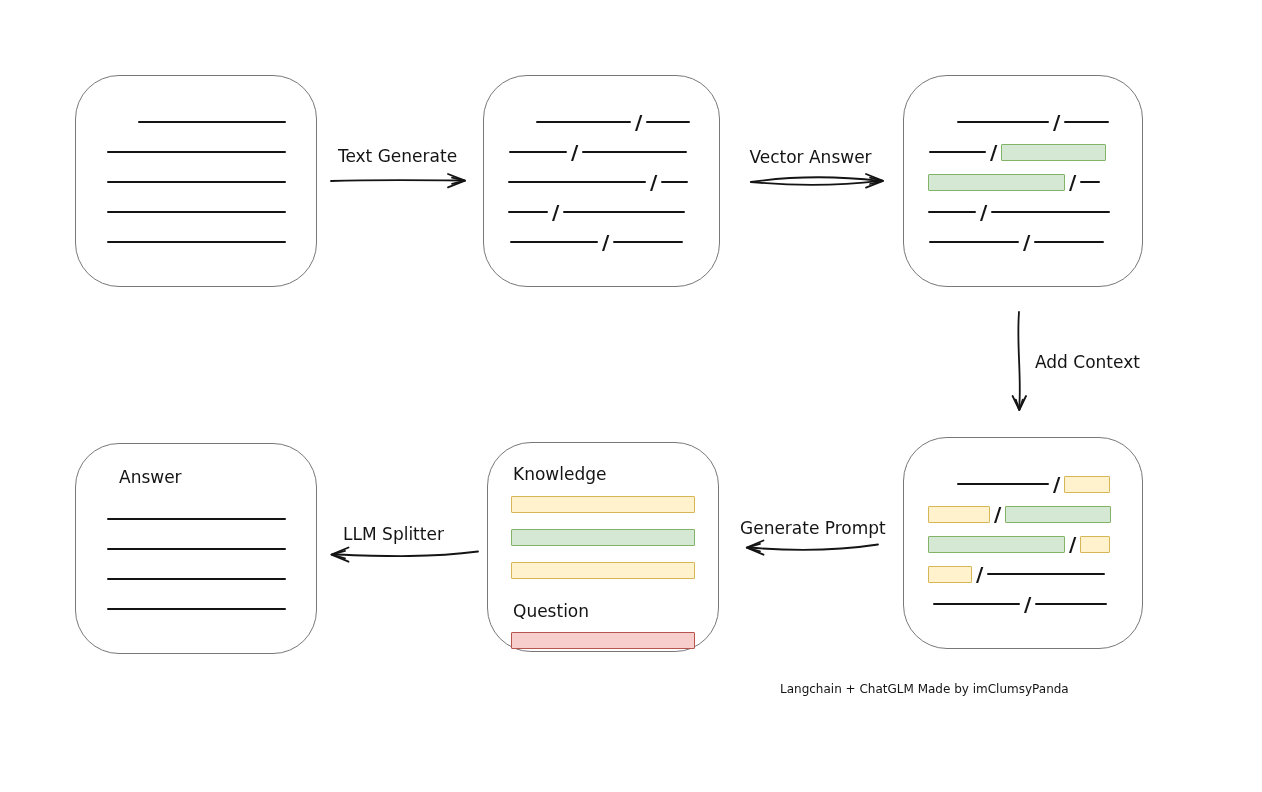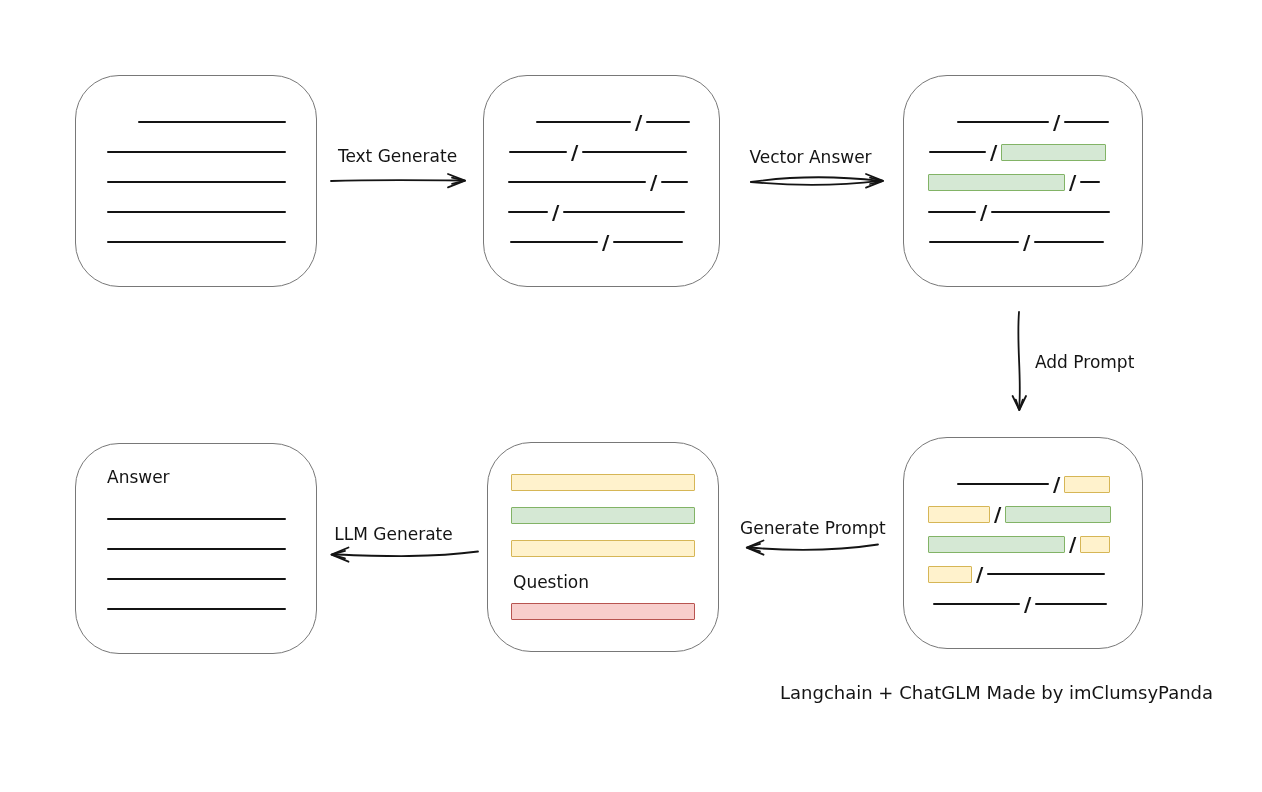--- a/index.html
+++ b/index.html
@@ -35,42 +35,42 @@
   .seg-yellow{background:var(--yellow_fill);border-color:var(--yellow_stroke);}
 
   .flow-label{
     position:absolute;
     font-size:17px;line-height:22px;
     text-align:center;white-space:nowrap;
     color:var(--ink,#141414);
   }
   .caption{
     position:absolute;left:780px;top:682px;
-    font-size:18px;white-space:nowrap;color:var(--ink,#141414);
+    font-size:12px;white-space:nowrap;color:var(--ink,#141414);
   }
   #arrow-layer{position:absolute;left:0;top:0;pointer-events:none;}
   #arrow-layer path{fill:none;stroke:var(--ink,#141414);stroke-width:1.8;stroke-linecap:round;stroke-linejoin:round;}
 
   
   .prompt-inner{padding:20px 0 0 23px;}
   .box-heading{font-size:17px;line-height:22px;height:22px;margin-left:2px;}
   .bar{width:182px;height:15px;border:1.6px solid;border-radius:1px;box-sizing:content-box;}
   .bar-yellow{background:var(--yellow_fill);border-color:var(--yellow_stroke);}
   .bar-green{background:var(--green_fill);border-color:var(--green_stroke);}
   .bar-red{background:var(--red_fill);border-color:var(--red_stroke);}
   .bars{display:block;}
   .bars .bar{margin-top:16px;}
   .bars .bar:first-child{margin-top:0;}
   #knowledge-bars{margin-top:11px;}
-  #question-heading{margin-top:14px;}
+  #question-heading{margin-top:21px;}
   #question-bars{margin-top:10px;}
 
   
   .answer-inner{padding:22px 0 0 0;}
-  .answer-inner .box-heading{margin-left:31px;}
+  .answer-inner .box-heading{margin-left:43px;}
   .answer-rows{margin-top:16px;padding-top:0;}
 </style>
 </head>
 <body>
 
 <div id="canvas">
 
   <div class="node-box rows" style="left:75px;top:75px;width:242px;height:212px;">
       <div class="doc-row">
         <span class="seg-gap" style="width: 62px;"></span>
@@ -188,20 +188,21 @@
       <div class="doc-row">
         <span class="seg-gap" style="width: 29px;"></span>
         <span class="seg-line" style="width: 87px;"></span>
         <span class="seg-slash">/</span>
         <span class="seg-line" style="width: 72px;"></span>
       </div>
     </div>
 
   <div class="node-box" style="left:487px;top:442px;width:232px;height:210px;">
     <div class="prompt-inner">
+      <div class="box-heading">Knowledge</div>
       <div class="bars" id="knowledge-bars">
           <div class="bar bar-yellow"></div>
           <div class="bar bar-green"></div>
           <div class="bar bar-yellow"></div>
         </div>
       <div class="box-heading" id="question-heading">Question</div>
       <div class="bars" id="question-bars">
           <div class="bar bar-red"></div>
         </div>
     </div>
@@ -226,23 +227,23 @@
           <div class="doc-row">
             <span class="seg-gap" style="width: 31px;"></span>
             <span class="seg-line" style="width: 179px;"></span>
           </div>
         </div>
     </div>
   </div>
 
   <div class="flow-label" style="left:330px;top:145px;width:135px;">Text Generate</div>
   <div class="flow-label" style="left:748px;top:146px;width:125px;">Vector Answer</div>
-  <div class="flow-label" style="left:1035px;top:351px;text-align:left;">Add Prompt</div>
+  <div class="flow-label" style="left:1035px;top:351px;text-align:left;">Add Context</div>
   <div class="flow-label" style="left:740px;top:517px;width:140px;">Generate Prompt</div>
-  <div class="flow-label" style="left:331px;top:523px;width:125px;">LLM Generate</div>
+  <div class="flow-label" style="left:331px;top:523px;width:125px;">LLM Splitter</div>
 
   <div class="caption">Langchain + ChatGLM Made by imClumsyPanda</div>
 
   <svg id="arrow-layer" width="1262" height="792" viewBox="0 0 1262 792">
 
     <g>
       <path d="M331 181 C 375 179.5, 420 180, 462 180.5"></path>
       <path d="M448 174 L465 180.7 L448 187.4"></path>
       <path d="M452 177.6 L465 180.7 L452 183.8"></path>
     </g>

